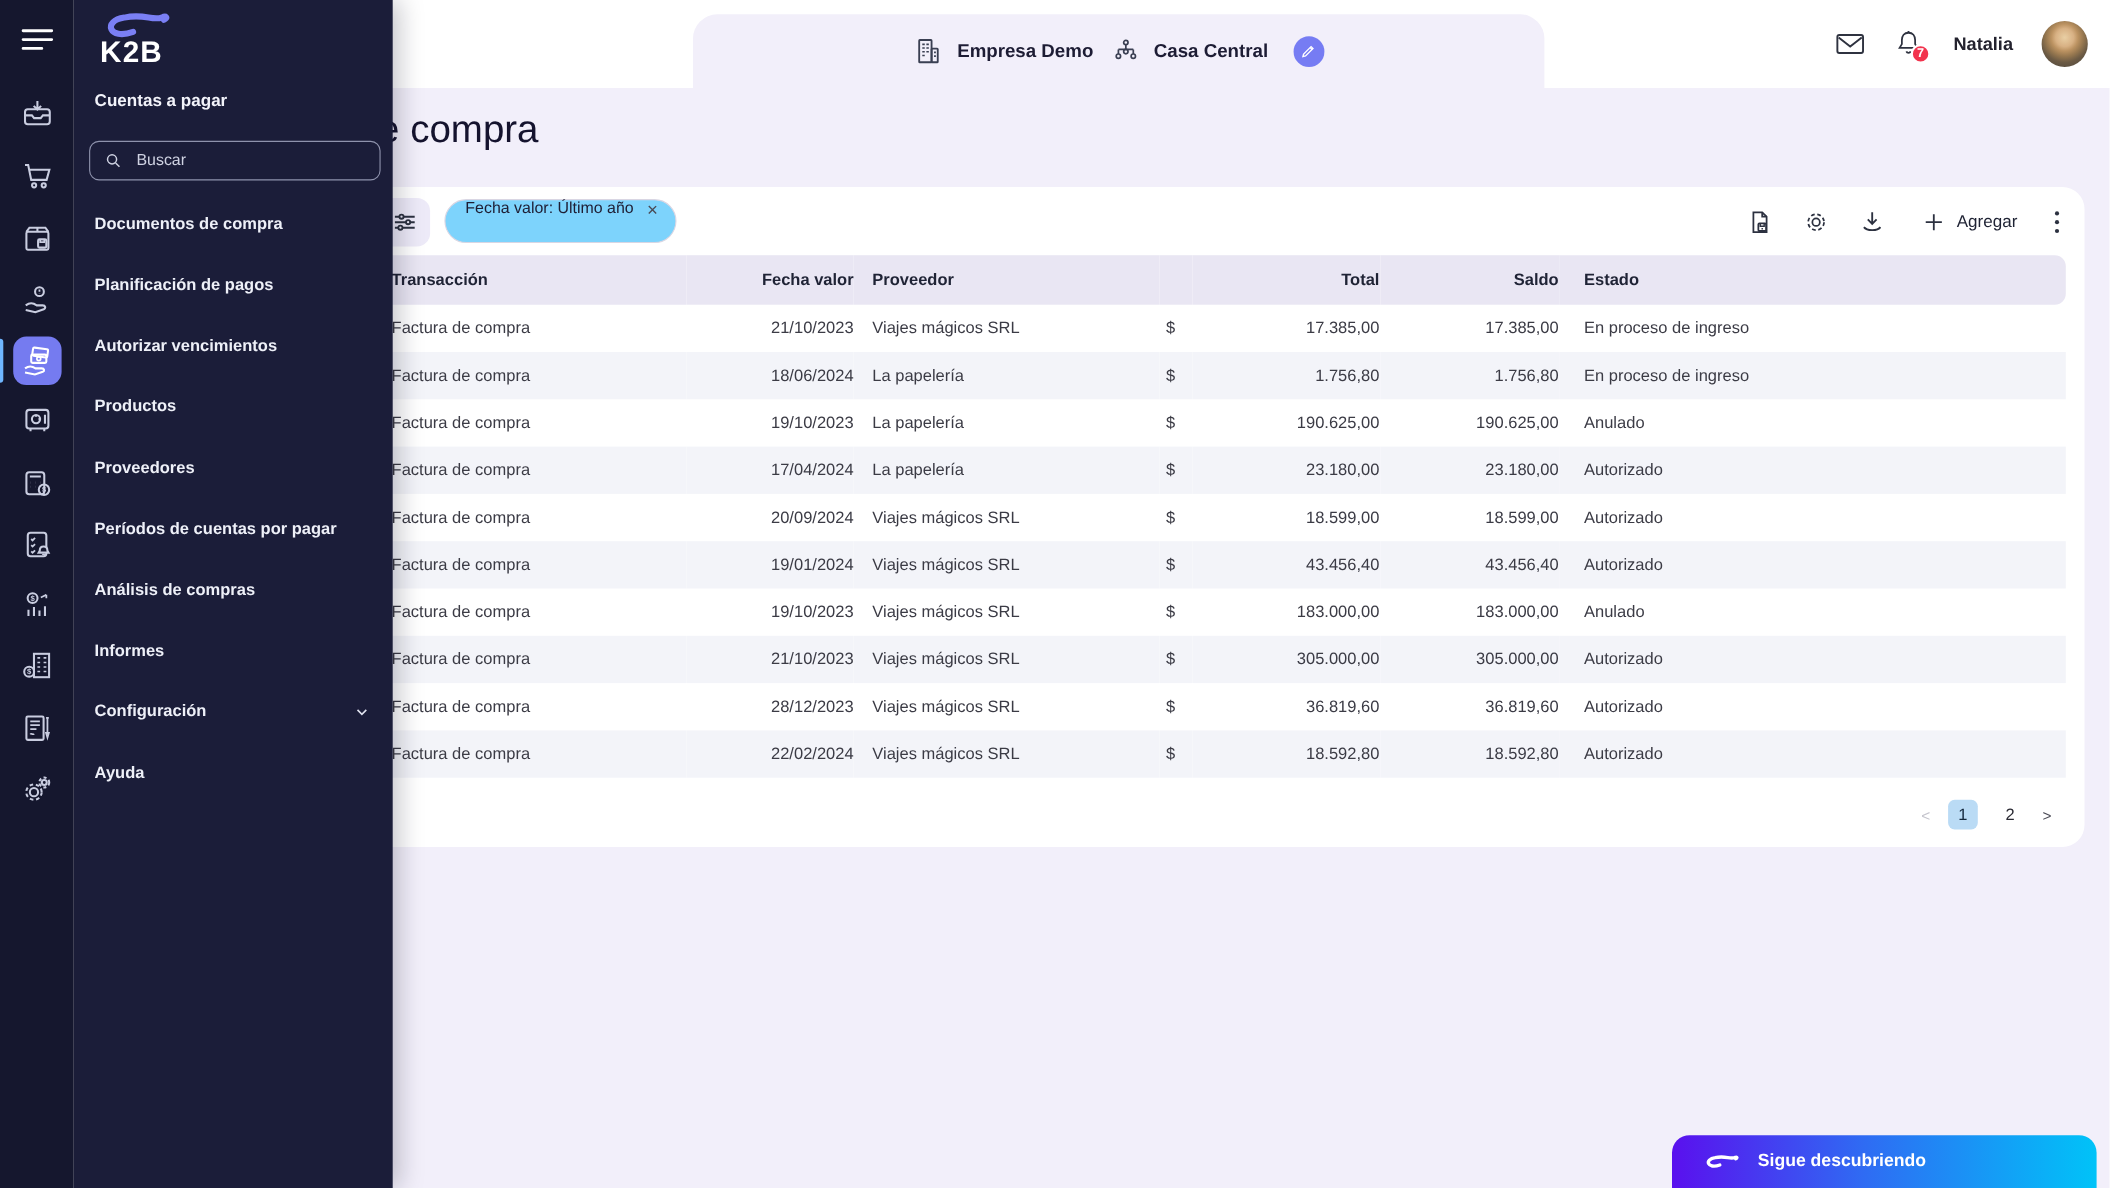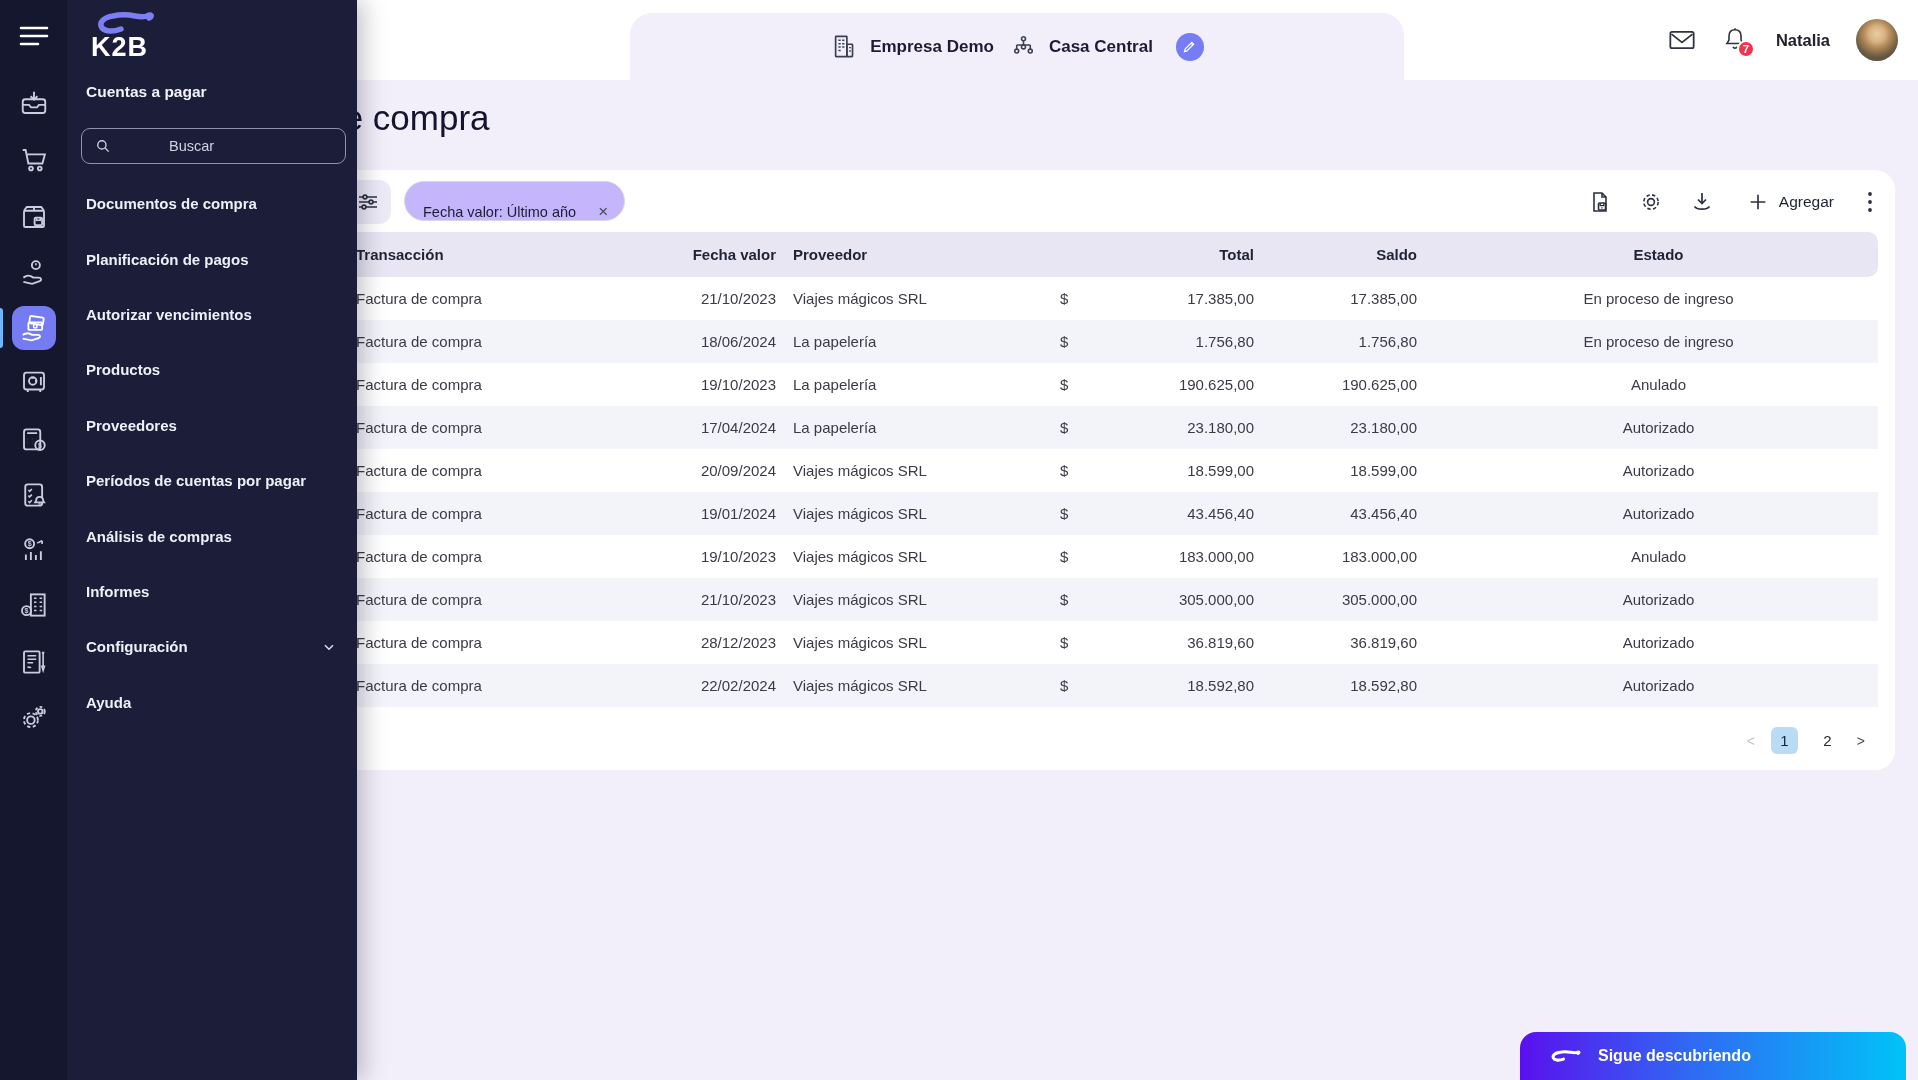--- a/index.html
+++ b/index.html
@@ -24,41 +24,41 @@
 
   
   .content{position:absolute;left:67px;top:80px;width:1851px;height:1000px;background:#f2effa;z-index:1;}
   .page-title{position:absolute;left:51px;top:18px;font-size:35px;font-weight:500;color:#15132e;}
   .card{position:absolute;left:233px;top:90px;width:1595px;height:600px;background:#ffffff;border-radius:20px;}
 
   
   .filter-btn{position:absolute;left:45px;top:10px;width:46px;height:44px;border-radius:12px;background:#edeaf8;
     border:none;cursor:pointer;display:flex;align-items:center;justify-content:center;}
   .chip{position:absolute;left:104px;top:11px;height:40px;border:1px solid #d9d6e3;border-radius:20px;
-    background:#c4b5fd;display:flex;align-items:flex-end;gap:22px;padding:0 16px 0 18px;cursor:pointer;}
+    background:#7dd3fc;display:flex;align-items:flex-start;gap:12px;padding:0 16px 0 18px;cursor:pointer;}
   .chip .chip-text{font-size:14.5px;color:#1e1d33;}
   .chip .chip-x{font-size:17px;color:#4a4a55;cursor:pointer;line-height:1;}
   .tool-right{position:absolute;right:22px;top:10px;height:44px;display:flex;align-items:center;gap:27px;}
   .add-btn{display:flex;align-items:center;gap:10px;background:none;border:none;cursor:pointer;}
   .add-label{font-size:15.5px;color:#1e2233;}
 
   
   .tbl{position:absolute;left:24px;top:62px;width:1554px;border-collapse:collapse;table-layout:fixed;}
   .tbl th{background:#e9e6f3;height:45px;font-size:15px;font-weight:700;color:#1f2335;}
   .tbl th:first-child{border-radius:10px 0 0 10px;}
   .tbl th:last-child{border-radius:0 10px 10px 0;}
   .tbl td{height:43px;font-size:15px;color:#3b3b45;}
   .tbl tr.even td{background:#f3f4f9;}
   .c-trans{width:300px;text-align:left;padding-left:32px;}
   .c-fecha{width:152px;text-align:right;padding-right:0;}
   .c-prov{width:278px;text-align:left;padding-left:17px;}
   .c-cur{width:30px;text-align:left;padding-left:6px;}
   .c-total{width:171px;text-align:right;}
   .c-saldo{width:163px;text-align:right;}
-  .c-estado{width:460px;text-align:center;padding-left:22px;}
+  .c-estado{width:460px;text-align:left;padding-left:22px;}
 
   
   .pager{position:absolute;right:30px;bottom:16px;display:flex;align-items:center;gap:16px;font-size:15px;}
   .pg-prev{color:#c3c3cc;cursor:default;font-size:14px;}
   .pg-next{color:#4a4a55;cursor:pointer;font-size:14px;}
   .pg-num{color:#2a2a33;cursor:pointer;min-width:27px;height:27px;display:flex;align-items:center;justify-content:center;}
   .pg-num.active{background:#badbf5;border-radius:6px;color:#14283c;}
 
   
   .rail{position:absolute;left:0;top:0;width:67px;height:1080px;background:#15172e;z-index:60;}
@@ -68,21 +68,21 @@
   .rail-indicator{position:absolute;left:0;top:308px;width:3px;height:40px;background:#6fb6ff;border-radius:0 3px 3px 0;}
 
   
   .panel{position:absolute;left:67px;top:0;width:290px;height:1080px;background:#1b1d39;z-index:50;
     box-shadow:6px 0 22px rgba(10,10,30,.25);}
   .logo{position:absolute;left:24px;top:10px;}
   .logo-text{font-size:27px;font-weight:800;color:#ffffff;letter-spacing:1px;line-height:1;margin-top:-2px;}
   .panel-title{position:absolute;left:19px;top:83px;font-size:15.5px;font-weight:700;color:#f2f3fa;}
   .search-box{position:absolute;left:14px;top:128px;width:265px;height:36px;border:1px solid #8f93ad;border-radius:9px;
     display:flex;align-items:center;gap:10px;padding:0 12px;background:transparent;}
-  .search-box input{flex:1;background:transparent;border:none;outline:none;color:#3b82f6;font-size:14.5px;margin-left:45px;}
+  .search-box input{flex:1;background:transparent;border:none;outline:none;color:#3b82f6;font-size:14.5px;}
   .search-box input::placeholder{color:#cfd2e2;}
   .menu-list{position:absolute;left:0;top:176px;width:100%;margin:0;padding:0;list-style:none;}
   .menu-list li{height:55.4px;display:flex;align-items:center;justify-content:space-between;
     padding:0 20px 0 19px;color:#eef0f8;font-size:15px;font-weight:600;cursor:pointer;}
 
   
   .banner{position:absolute;left:1520px;top:1032px;width:386px;height:48px;border-radius:16px 16px 0 0;
     background:linear-gradient(90deg,#5a10ee 0%,#2f6bf3 45%,#00c3f8 100%);z-index:40;display:flex;align-items:center;
     gap:16px;padding-left:28px;cursor:pointer;}
   .banner-text{color:#ffffff;font-size:16px;font-weight:700;}

